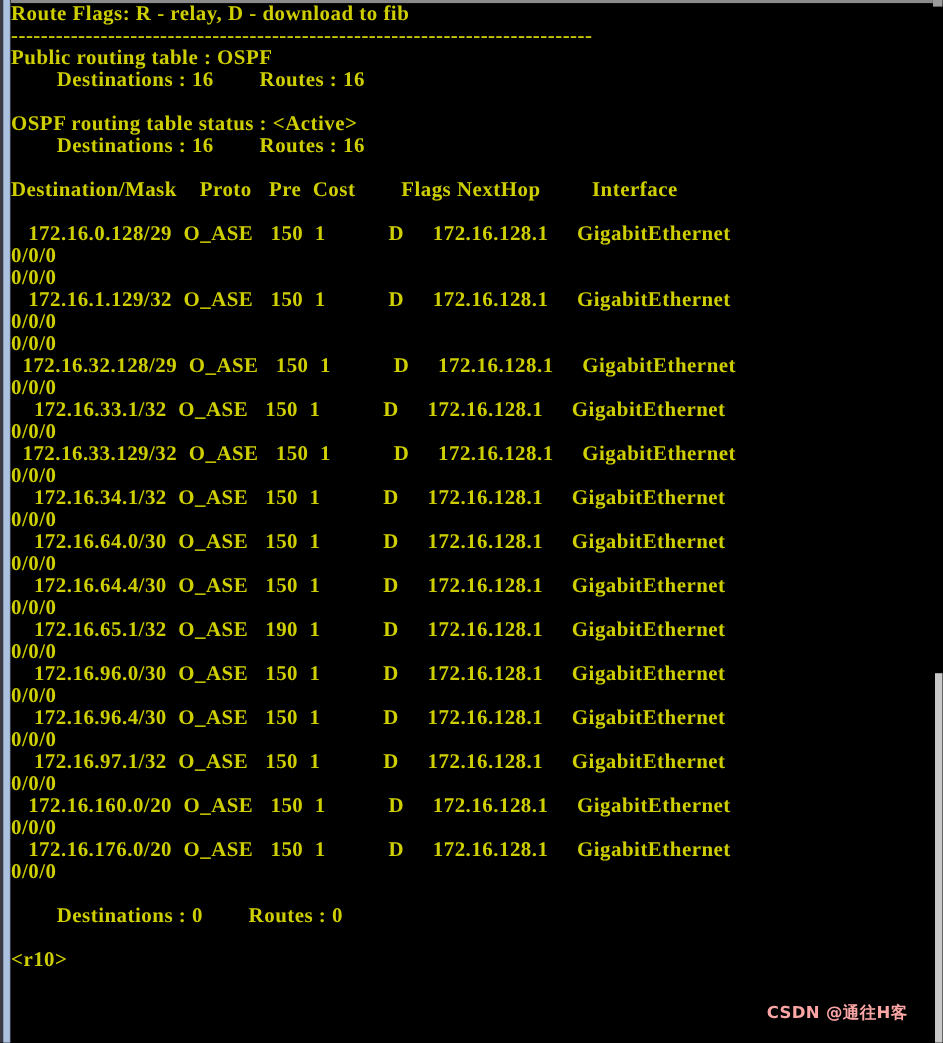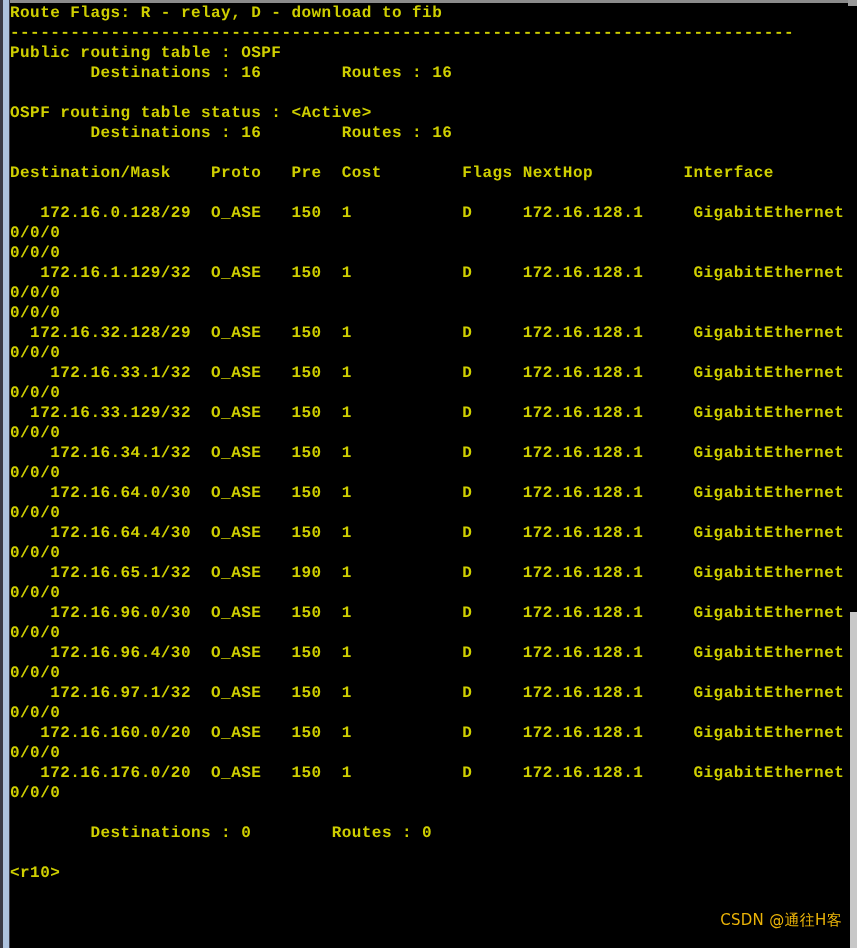--- a/index.html
+++ b/index.html
@@ -77,39 +77,39 @@
     top: 3px;
     left: 10px;
     width: 838px;
     height: 945px;
     background: #000000;
   }
 
   .line {
     display: block;
     white-space: pre;
-    font-family: Liberation Mono, monospace;
-    font-size: 16px;
+    font-family: Liberation Serif, serif;
+    font-size: 19px;
     line-height: 20px;
     height: 20px;
     color: #cfcf00;
     letter-spacing: 0.45px;
     font-weight: 700;
     text-rendering: geometricPrecision;
   }
   .line.blank { color: transparent; }
 
   #watermark {
     position: absolute;
-    right: 15px;
+    right: 32px;
     bottom: 18px;
-    color: #eab308;
+    color: #fca5a5;
     font-family: "DejaVu Sans", "Liberation Sans", sans-serif;
     font-size: 15px;
-    font-weight: 400;
+    font-weight: 700;
     letter-spacing: 0.3px;
     white-space: nowrap;
   }
 </style>
 </head>
 <body>
 
 <div id="terminal-window">
 
   <div id="top-edge"></div>

